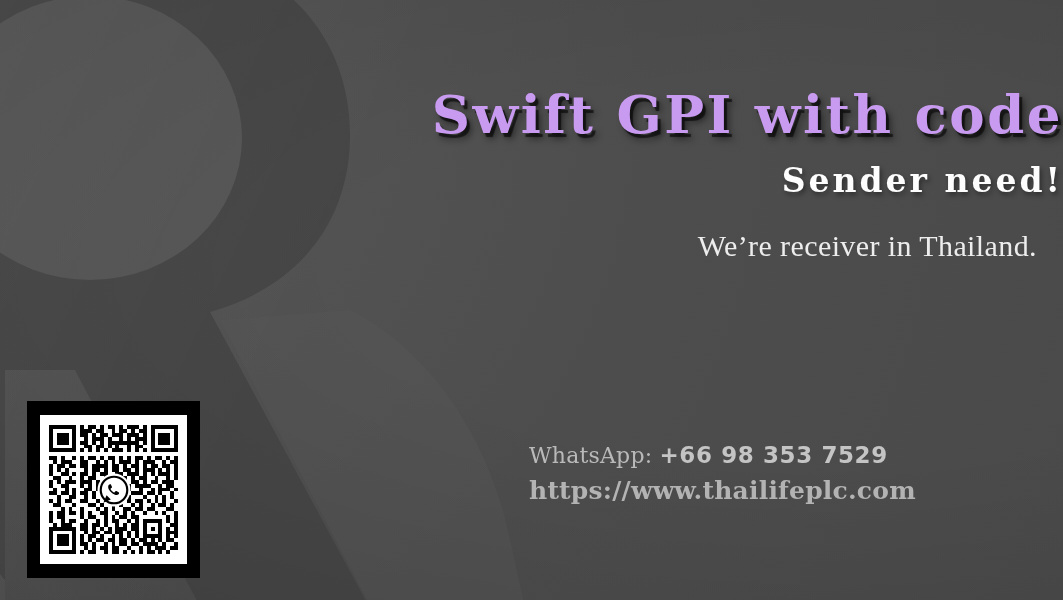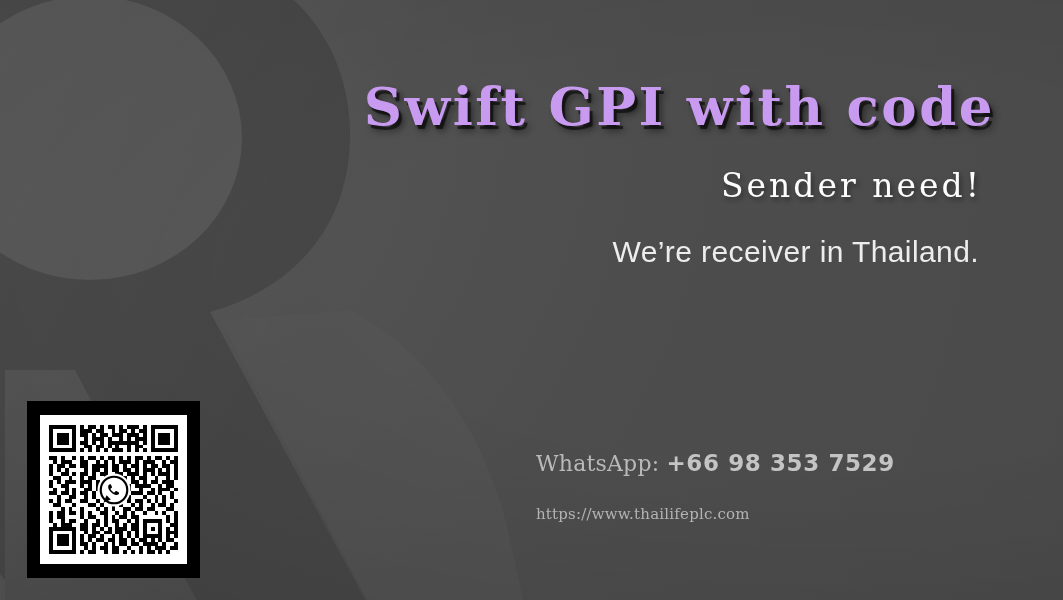--- a/index.html
+++ b/index.html
@@ -42,92 +42,91 @@
     background:
       linear-gradient(115deg, rgba(255,255,255,0.035) 0%, rgba(255,255,255,0.0) 34%),
       radial-gradient(ellipse at 78% 45%, rgba(0,0,0,0.0) 40%, rgba(0,0,0,0.10) 100%);
     pointer-events: none;
   }
 
   
   .headline-block {
     position: absolute;
     left: 0;
-    top: 4px;
+    top: 12px;
     width: 1063px;
-    padding-right: 68px;
     box-sizing: border-box;
     text-align: right;
   }
   .title {
     margin: 0;
     padding-top: 76px;
     font-family: "DejaVu Serif", "Liberation Serif", serif;
     font-weight: 700;
     font-size: 53px;
     line-height: 1.0;
     letter-spacing: 2.5px;
     color: #c89bf0;
     text-shadow:
       3px 4px 1px rgba(0,0,0,0.62),
       5px 6px 7px rgba(0,0,0,0.45);
     white-space: nowrap;
   }
   .subtitle {
-    margin: 13px;
+    margin: 0;
     padding-top: 23px;
     font-family: "DejaVu Serif", "Liberation Serif", serif;
-    font-weight: 400;
+    font-weight: 700;
     font-size: 33px;
     line-height: 1.0;
     letter-spacing: 3px;
     color: #fdfdfd;
     text-shadow: 2px 3px 5px rgba(0,0,0,0.40);
     white-space: nowrap;
   }
   .tagline {
-    margin: 2px;
+    margin: 12px;
     padding-top: 22px;
     padding-right: 14px;
-    font-family: Liberation Sans, sans-serif;
+    font-family: Liberation Serif, serif;
     font-weight: 300;
     font-size: 30px;
     line-height: 1.0;
     letter-spacing: 0.4px;
     color: #ededed;
     white-space: nowrap;
   }
 
   
   .contact-block {
     position: absolute;
     left: 529px;
     top: 438px;
     width: 470px;
   }
   .contact-line {
     font-family: "DejaVu Serif", "Liberation Serif", serif;
     font-size: 22px;
-    line-height: 50px;
+    line-height: 35px;
     color: #b9b9b9;
     white-space: nowrap;
     letter-spacing: 0.2px;
-    margin-left: 7px;
   }
   .contact-line .label { font-weight: 400; }
   .contact-line .value {
     font-family: "DejaVu Sans", sans-serif;
     font-size: 23px;
     font-weight: 600;
     color: #c4c4c4;
     letter-spacing: 0.6px;
   }
   .contact-line.plain {
-    font-size: 15px;
+    font-size: 25px;
     color: #b3b3b3;
+    font-weight: bold;
   }
 
   
   .qr-frame {
     position: absolute;
     left: 27px;
     top: 401px;
     width: 173px;
     height: 177px;
     background: #000000;

